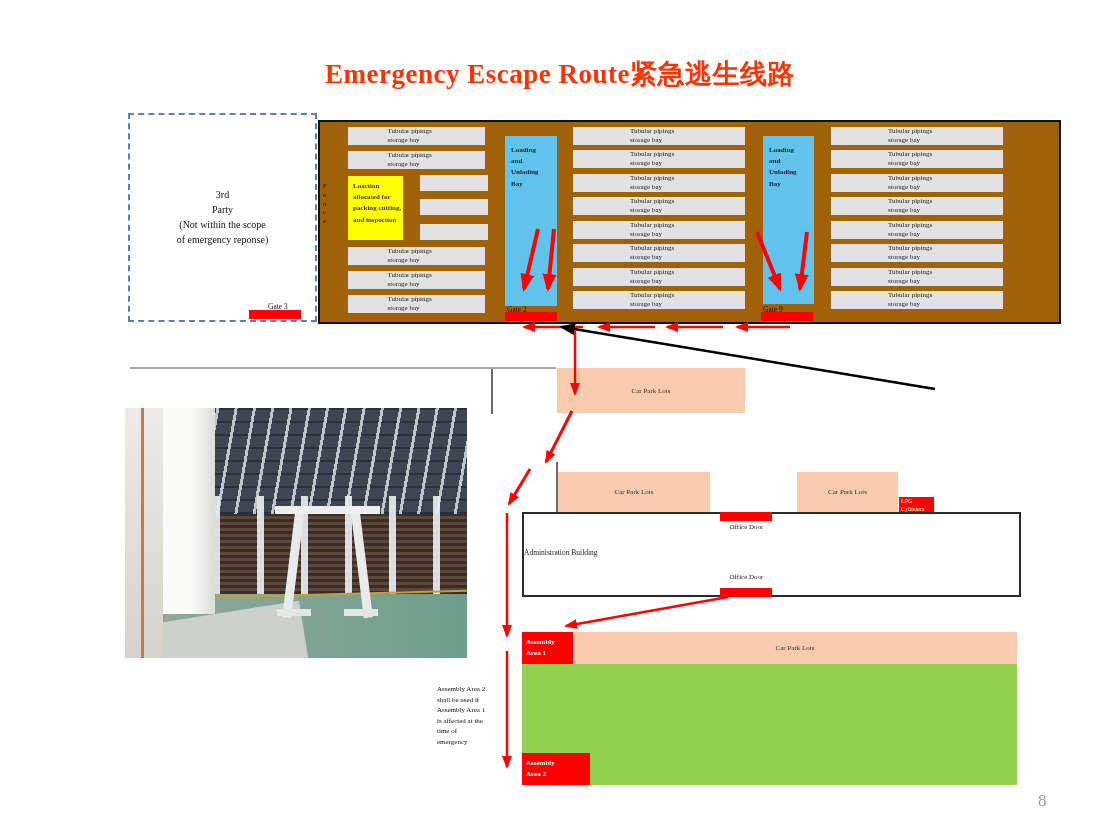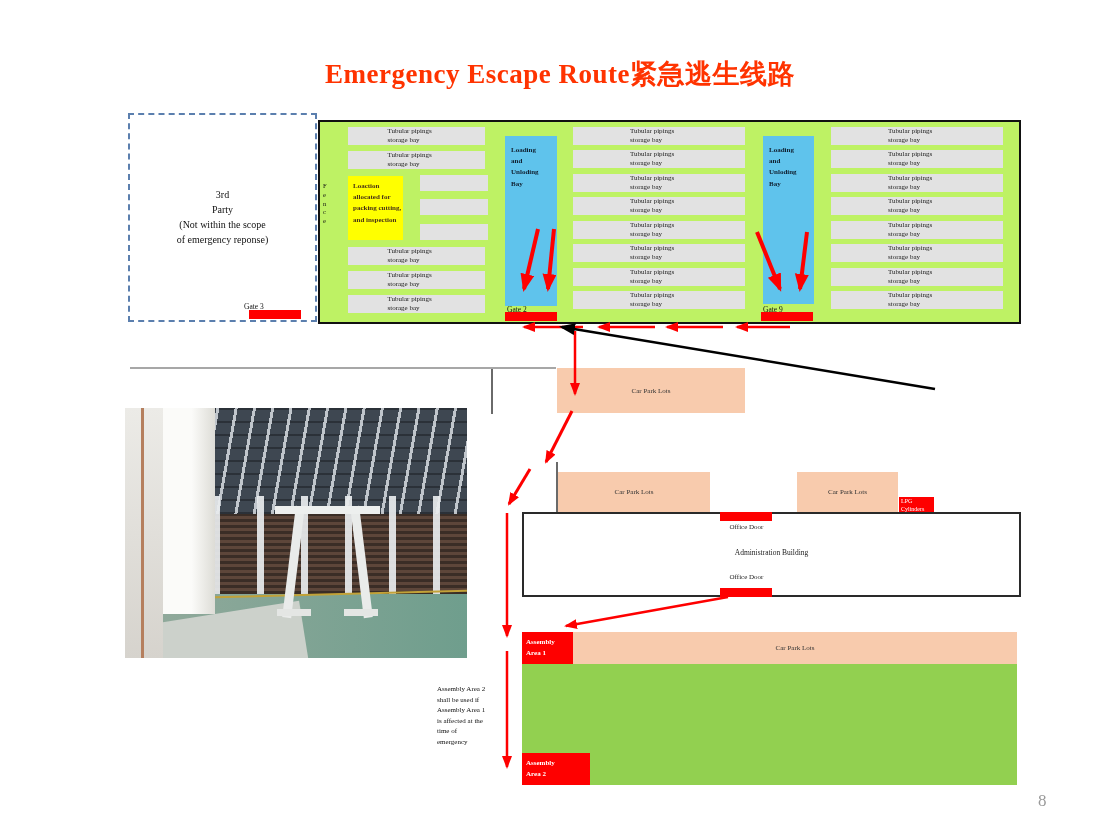--- a/index.html
+++ b/index.html
@@ -14,21 +14,21 @@
   
   .third-party{position:absolute;left:128px;top:113px;width:185px;height:205px;
                border:2px dashed #5b7fae;background:#fff;}
   .tp-text{position:absolute;left:0;right:0;top:72px;text-align:center;
            font-size:10px;line-height:1.5;color:#111;}
   .gate-label{position:absolute;font-size:7.5px;color:#111;}
   .gate-red{position:absolute;background:#fe0000;}
 
   
   .building{position:absolute;left:318px;top:120px;width:699px;height:200px;
-            border:2px solid #111;background:#bef264;}
+            border:2px solid #111;background:#a16207;padding-left:40px;}
   .fence{position:absolute;left:3px;top:60px;font-size:6.5px;line-height:1.35;color:#111;}
   .st{position:absolute;height:18px;background:#e2e2e2;display:flex;align-items:center;justify-content:center;}
   .st span{display:block;width:58px;font-size:7px;line-height:1.3;color:#222;}
   .c1{left:28px;width:137px;}
   .c2{left:253px;width:172px;}
   .c3{left:511px;width:172px;}
   .smallbox{position:absolute;left:100px;width:68px;height:16px;background:#e2e2e2;}
   .yellow-note{position:absolute;left:28px;top:54px;width:55px;height:64px;background:#ffff00;
                font-size:7px;font-weight:bold;line-height:1.6;color:#4a3416;padding:5px 0 0 5px;box-sizing:border-box;}
   .bluebay{position:absolute;top:14px;background:#5fc3ec;font-size:7px;font-weight:bold;
@@ -63,21 +63,21 @@
   
   .here{position:absolute;left:933px;top:347px;width:130px;height:77px;border:2px solid #111;
         background:#fff;font-size:23px;line-height:1.35;color:#000;padding:9px 0 0 10px;box-sizing:border-box;z-index:6;}
 
   
   .peach{background:#f8cbad;}
   .cp-text{font-size:7px;color:#333;display:flex;align-items:center;justify-content:center;}
   .admin{position:absolute;left:522px;top:512px;width:495px;height:81px;border:2px solid #2a2a2a;background:#fff;}
   .door-red{position:absolute;background:#fe0000;width:52px;height:9px;left:196px;}
   .door-label{position:absolute;left:170px;width:105px;text-align:center;font-size:7px;color:#222;}
-  .admin-label{position:absolute;left:0;right:0;top:34px;text-align:center;font-size:7.5px;color:#222;}
+  .admin-label{position:absolute;left:0;right:0;top:34px;text-align:left;font-size:7.5px;color:#222;}
   .lpg{position:absolute;left:899px;top:497px;width:35px;height:15px;background:#fe0000;color:#fff;
        font-size:6px;line-height:1.25;padding:1px 0 0 2px;box-sizing:border-box;}
   .green{position:absolute;left:522px;top:664px;width:495px;height:121px;background:#92d050;}
   .cp-strip{position:absolute;left:573px;top:632px;width:444px;height:32px;}
   .aa{position:absolute;background:#fe0000;color:#fff;font-size:7px;font-weight:bold;line-height:1.5;
       padding:5px 0 0 4px;box-sizing:border-box;}
   .aa1{left:522px;top:632px;width:51px;height:32px;}
   .aa2{left:522px;top:753px;width:68px;height:32px;}
   .aa-note{position:absolute;left:437px;top:684px;width:78px;font-size:7px;line-height:1.5;color:#111;}
 
@@ -91,21 +91,21 @@
 <div class="slide">
 
   <h1 class="title">Emergency Escape Route紧急逃生线路</h1>
 
   <div class="third-party">
     <div class="tp-text pre">3rd
 Party
 (Not within the scope
 of emergency reponse)</div>
   </div>
-  <div class="gate-label" style="left:244px;top:302px;">Gate 3</div>
+  <div class="gate-label" style="left:268px;top:302px;">Gate 3</div>
   <div class="gate-red" style="left:249px;top:310px;width:52px;height:9px;"></div>
 
   <div class="building">
     <div class="fence pre">F
 e
 n
 c
 e</div>
 
     <div class="st c1" style="top:5px;">

